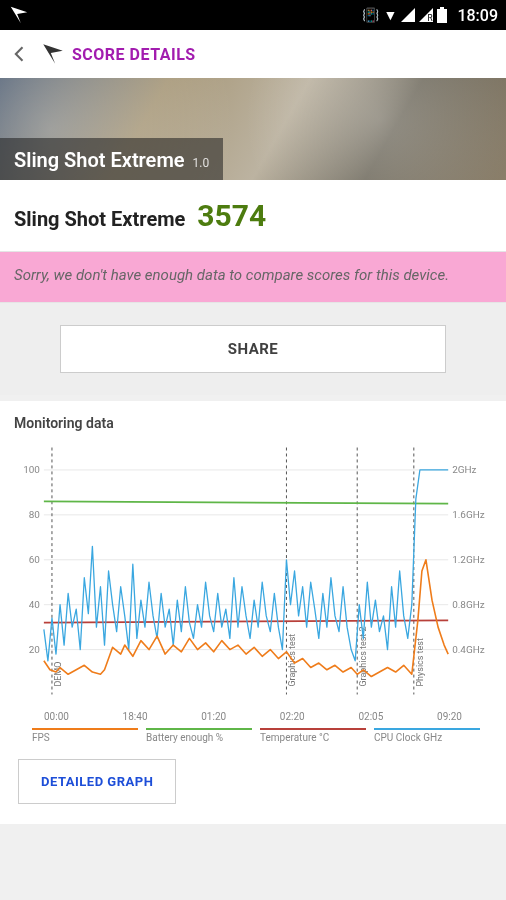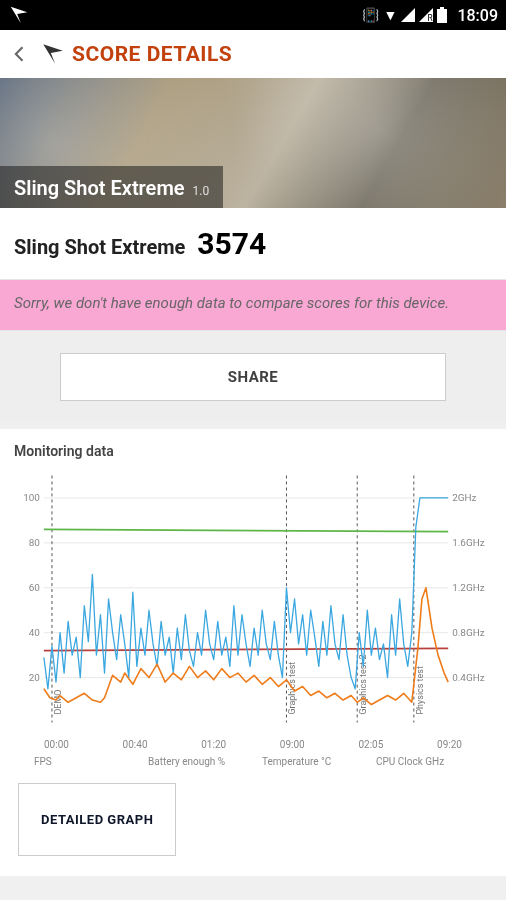--- a/index.html
+++ b/index.html
@@ -8,51 +8,51 @@
   .status-bar { background: #000; color: #fff; height: 30px; display: flex; align-items: center; padding: 0 8px; font-size: 14px; }
   .status-bar .left { display: flex; align-items: center; }
   .status-bar .right { margin-left: auto; display: flex; align-items: center; gap: 4px; }
   .status-bar .glyph { font-size: 14px; line-height: 1; }
   .status-bar .time { font-size: 16px; font-weight: 500; margin-left: 6px; }
 
   
   .app-header { background: #fff; height: 48px; display: flex; align-items: center; padding: 0 10px; }
   .app-header .back { margin-right: 10px; }
   .app-header .logo { margin-right: 6px; }
-  .app-header .title { font-size: 21px; font-weight: 700; letter-spacing: 0.5px; color: #c2410c; }
+  .app-header .title { font-size: 16px; font-weight: 700; letter-spacing: 0.5px; color: #a21caf; }
 
   
-  .hero { height: 130px; background: linear-gradient(120deg, #4b5a6e 0%, #a79879 30%, #bcb3a1 55%, #6f6a5d 75%, #8b7f6a 100%); position: relative; overflow: hidden; }
+  .hero { height: 102px; background: linear-gradient(120deg, #4b5a6e 0%, #a79879 30%, #bcb3a1 55%, #6f6a5d 75%, #8b7f6a 100%); position: relative; overflow: hidden; }
   .hero::before { content:""; position:absolute; inset:0; background:
      radial-gradient(circle at 10% 50%, rgba(255,255,255,0.3) 0, transparent 40%),
      radial-gradient(circle at 75% 40%, rgba(255,255,255,0.25) 0, transparent 35%); }
   .hero-overlay { position: absolute; left: 0; bottom: 0; background: rgba(30,30,30,0.55); color: #fff; padding: 10px 14px 8px 14px; }
   .hero-overlay .big { font-size: 20px; font-weight: 600; }
   .hero-overlay .ver { font-size: 12px; opacity: 0.8; margin-left: 4px; }
 
   
   .score-row { background: #fff; padding: 18px 14px; display: flex; align-items: baseline; gap: 12px; border-bottom: 1px solid #e5e5e5; }
   .score-row .name { font-size: 20px; font-weight: 700; color: #222; }
-  .score-row .score { font-size: 30px; font-weight: 700; color: #000000; }
+  .score-row .score { font-size: 30px; font-weight: 700; color: #4d7c0f; }
 
   .msg-row { background: #f9a8d4; padding: 14px 14px 18px; font-size: 15px; font-style: italic; color: #666; border-bottom: 1px solid #e5e5e5; }
 
   .share-section { background: #eee; padding: 22px 60px; }
   .btn { border: 1px solid #ccc; background: #fff; text-align: center; padding: 14px 0; font-size: 15px; font-weight: 700; letter-spacing: 0.5px; color: #404040; }
 
   
   .monitor-card { background: #fff; margin-top: 6px; padding: 14px 14px 20px; }
   .monitor-card h3 { font-size: 14px; font-weight: 600; color: #444; margin-bottom: 10px; }
   .chart-wrap { position: relative; height: 260px; margin-bottom: 8px; }
   .chart-wrap svg { width: 100%; height: 100%; display: block; }
   .xaxis { display: flex; justify-content: space-between; font-size: 10px; color: #888; padding: 2px 30px 6px 30px; }
   .legend { display: flex; gap: 8px; font-size: 10px; color: #888; margin-bottom: 16px; padding-left: 18px; }
-  .legend-item { display: flex; gap: 2px; width: 106px; }
+  .legend-item { display: flex; flex-direction: column; gap: 2px; width: 106px; }
   .legend-item .line { height: 2px; }
-  .btn-detail { border: 1px solid #ccc; background: #fff; display: inline-block; padding: 28px 22px; font-size: 13px; font-weight: 700; letter-spacing: 0.5px; color: #0f172a; margin-left: 4px; }
+  .btn-detail { border: 1px solid #ccc; background: #fff; display: inline-block; padding: 14px 22px; font-size: 13px; font-weight: 700; letter-spacing: 0.5px; color: #1d4ed8; margin-left: 4px; }
 
   .axis-text { font-size: 10px; fill: #888; }
   .sec-label { font-size: 9px; fill: #777; }
 </style>
 </head>
 <body>
 
 <div class="status-bar">
   <div class="left">
     <svg width="22" height="22" viewBox="0 0 24 24">
@@ -135,23 +135,23 @@
         <text x="410.49" y="246" text-anchor="start" class="sec-label" transform="rotate(-90 410.49 246)">Physics test</text>
         <path d="M30 60.109090909090895 L436 62.363636363636374" stroke="#5fb648" stroke-width="1.8" fill="none" stroke-linejoin="round"></path>
         <path d="M30 181.85454545454547 L436 179.60000000000002" stroke="#b8403a" stroke-width="1.8" fill="none" stroke-linejoin="round"></path>
         <path d="M30 188.61818181818182 L34.06 220.1818181818182 L38.120000000000005 177.34545454545454 L42.18 213.41818181818184 L46.24 163.8181818181818 L50.3 204.4 L54.36 152.54545454545453 L58.42 186.36363636363637 L62.480000000000004 168.3272727272727 L66.53999999999999 208.9090909090909 L70.6 136.76363636363635 L74.66 172.83636363636364 L78.72 105.20000000000002 L82.78 186.36363636363637 L86.84 145.78181818181818 L90.9 204.4 L94.96000000000001 130 L99.02000000000001 163.8181818181818 L103.08 190.87272727272727 L107.14 145.78181818181818 L111.2 175.0909090909091 L115.25999999999999 208.9090909090909 L119.32000000000001 123.23636363636365 L123.38000000000001 197.63636363636363 L127.44 159.3090909090909 L131.5 186.36363636363637 L135.56 141.27272727272728 L139.62 175.0909090909091 L143.68 197.63636363636363 L147.74 152.54545454545453 L151.8 186.36363636363637 L155.86 168.3272727272727 L159.92000000000002 204.4 L163.98000000000002 159.3090909090909 L168.04000000000002 190.87272727272727 L172.1 145.78181818181818 L176.16 181.85454545454547 L180.22 197.63636363636363 L184.28 163.8181818181818 L188.34 186.36363636363637 L192.4 141.27272727272728 L196.45999999999998 175.0909090909091 L200.51999999999998 190.87272727272727 L204.57999999999998 152.54545454545453 L208.64000000000001 186.36363636363637 L212.70000000000002 168.3272727272727 L216.76000000000002 197.63636363636363 L220.82 136.76363636363635 L224.88 186.36363636363637 L228.94 145.78181818181818 L233 175.0909090909091 L237.06 197.63636363636363 L241.12 159.3090909090909 L245.18 186.36363636363637 L249.24 141.27272727272728 L253.3 175.0909090909091 L257.36 190.87272727272727 L261.41999999999996 152.54545454545453 L265.48 186.36363636363637 L269.53999999999996 208.9090909090909 L273.6 118.72727272727275 L277.65999999999997 163.8181818181818 L281.72 130 L285.78 175.0909090909091 L289.84000000000003 145.78181818181818 L293.90000000000003 186.36363636363637 L297.96000000000004 141.27272727272728 L302.02000000000004 168.3272727272727 L306.08000000000004 197.63636363636363 L310.14 152.54545454545453 L314.2 186.36363636363637 L318.26 136.76363636363635 L322.32 175.0909090909091 L326.38 190.87272727272727 L330.44 145.78181818181818 L334.5 186.36363636363637 L338.56 208.9090909090909 L342.62 220.1818181818182 L346.68 163.8181818181818 L350.74 197.63636363636363 L354.8 141.27272727272728 L358.86 186.36363636363637 L362.91999999999996 159.3090909090909 L366.97999999999996 190.87272727272727 L371.03999999999996 175.0909090909091 L375.09999999999997 208.9090909090909 L379.15999999999997 145.78181818181818 L383.21999999999997 186.36363636363637 L387.28000000000003 130 L391.34000000000003 175.0909090909091 L395.40000000000003 197.63636363636363 L399.46000000000004 163.8181818181818 L403.52000000000004 57.854545454545445 L407.58000000000004 28.54545454545456 L411.64 28.54545454545456 L415.7 28.54545454545456 L419.76 28.54545454545456 L423.82 28.54545454545456 L427.88 28.54545454545456 L431.94 28.54545454545456 L436 28.54545454545456" stroke="#3aa7e0" stroke-width="1.3" fill="none" stroke-linejoin="round"></path>
         <path d="M30 220.1818181818182 L36.09 229.2 L42.18 231.45454545454544 L46.24 226.94545454545454 L54.36 233.70909090909092 L62.480000000000004 229.2 L70.6 224.6909090909091 L78.72 231.45454545454544 L86.84 233.70909090909092 L90.9 229.2 L99.02000000000001 206.65454545454546 L107.14 213.41818181818184 L111.2 204.4 L119.32000000000001 215.6727272727273 L127.44 199.89090909090908 L135.56 208.9090909090909 L143.68 195.38181818181818 L151.8 213.41818181818184 L159.92000000000002 204.4 L168.04000000000002 211.16363636363636 L176.16 197.63636363636363 L184.28 208.9090909090909 L192.4 202.14545454545456 L200.51999999999998 211.16363636363636 L208.64000000000001 199.89090909090908 L216.76000000000002 208.9090909090909 L224.88 204.4 L233 213.41818181818184 L241.12 206.65454545454546 L249.24 215.6727272727273 L257.36 208.9090909090909 L265.48 217.92727272727274 L273.6 211.16363636363636 L281.72 222.43636363636364 L289.84000000000003 217.92727272727274 L297.96000000000004 226.94545454545454 L306.08000000000004 222.43636363636364 L314.2 229.2 L322.32 224.6909090909091 L330.44 231.45454545454544 L338.56 226.94545454545454 L344.65000000000003 233.70909090909092 L350.74 229.2 L358.86 235.96363636363637 L366.97999999999996 231.45454545454544 L375.09999999999997 226.94545454545454 L383.21999999999997 231.45454545454544 L391.34000000000003 224.6909090909091 L399.46000000000004 233.70909090909092 L405.55 179.60000000000002 L409.61 130 L413.66999999999996 118.72727272727275 L419.76 159.3090909090909 L425.84999999999997 186.36363636363637 L431.94 204.4 L436 213.41818181818184" stroke="#ef7c1a" stroke-width="1.6" fill="none" stroke-linejoin="round"></path>
       </svg>
   </div>
 
   <div class="xaxis" id="xaxis">
       <span>00:00</span>
-      <span>00:40</span>
+      <span>18:40</span>
       <span>01:20</span>
-      <span>09:00</span>
+      <span>02:20</span>
       <span>02:05</span>
       <span>09:20</span>
     </div>
 
   <div class="legend" id="legend">
       <div class="legend-item">
         <div class="line" style="background: rgb(239, 124, 26);"></div>
         <span>FPS</span>
       </div>
       <div class="legend-item">

